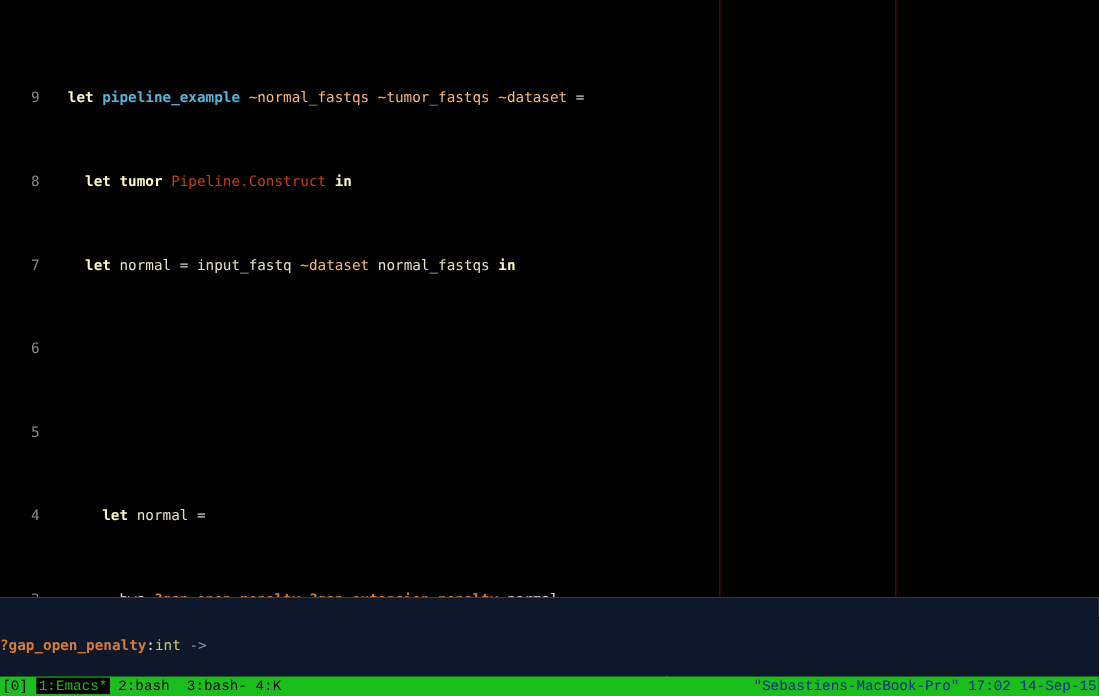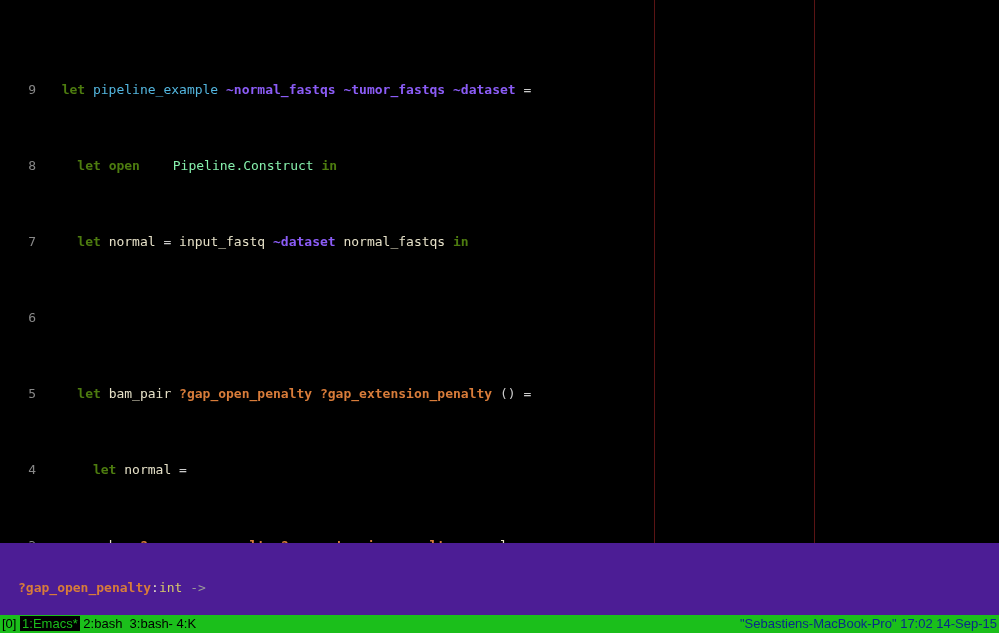--- a/index.html
+++ b/index.html
@@ -21,27 +21,27 @@
     position: relative;
   }
   .line { display: flex; }
   .gutter {
     display: inline-block;
     width: 30px;
     text-align: right;
     margin-right: 10px;
     color: #888;
   }
-  .kw { color: #4d7c0f; font-weight: bold; }      
-  .mod { color: #86efac; margin-left: 25px; }                          
+  .kw { color: #fef9c3; font-weight: bold; }      
+  .mod { color: #c2410c; }                          
   .ident { color: #e6e1c8; }                        
-  .label { color: #8b5cf6; font-weight: bold; }    
+  .label { color: #fdba74; font-weight: normal; }    
   .optlabel { color: #d87c3a; font-weight: bold; } 
   .op { color: #ccc; }
-  .fn { color: #53b6df; font-weight: normal; margin-top: 30px; }       
+  .fn { color: #53b6df; font-weight: bold; margin-top: 30px; }       
   .paren { color: #ccc; }
   .vrulers {
     position: absolute;
     top: 0;
     left: 0;
     width: 100%;
     height: 100%;
     pointer-events: none;
   }
   .vruler {
@@ -61,39 +61,39 @@
     line-height: 18px;
     padding: 0 2px;
     white-space: pre;
     overflow: hidden;
   }
   .minibuf {
     position: absolute;
     bottom: 18px;
     left: 0;
     right: 0;
-    background: #4c1d95;
+    background: #0f172a;
     color: #e6e1c8;
     font-family: Menlo, Monaco, Consolas, monospace;
     font-size: 13px;
     line-height: 18px;
-    padding: 0 18px;
+    padding: 0 0;
     white-space: pre;
   }
   .minibuf .q { color: #d87c3a; font-weight: bold; }
   .minibuf .t { color: #d6c96a; }
   .minibuf .arr { color: #999; }
   .tmux {
     position: absolute;
     bottom: 0;
     left: 0;
     right: 0;
     background: #1bbf1b;
     color: #000;
-    font-family: Liberation Sans, sans-serif;
+    font-family: Liberation Mono, monospace;
     font-size: 13px;
     line-height: 18px;
     padding: 0 2px;
     white-space: pre;
     display: flex;
     justify-content: space-between;
   }
   .tmux .active { background: #000; color: #1bbf1b; padding: 0 2px; }
   .tmux .right { color: #0a2a8a; }
 </style>
@@ -101,27 +101,27 @@
 <body>
 
 <div class="editor">
   <div class="vrulers">
     <div class="vruler" style="left:654px"></div>
     <div class="vruler" style="left:814px"></div>
   </div>
 
   <div class="line"><span class="gutter">9</span><span><span>  </span><span class="kw">let</span><span> </span><span class="fn">pipeline_example</span><span> </span><span class="label">~normal_fastqs</span><span> </span><span class="label">~tumor_fastqs</span><span> </span><span class="label">~dataset</span><span> </span><span class="op">=</span></span></div>
 
-  <div class="line"><span class="gutter">8</span><span><span>    </span><span class="kw">let</span><span> </span><span class="kw">open</span><span> </span><span class="mod">Pipeline.Construct</span><span> </span><span class="kw">in</span></span></div>
+  <div class="line"><span class="gutter">8</span><span><span>    </span><span class="kw">let</span><span> </span><span class="kw">tumor</span><span> </span><span class="mod">Pipeline.Construct</span><span> </span><span class="kw">in</span></span></div>
 
   <div class="line"><span class="gutter">7</span><span><span>    </span><span class="kw">let</span><span> </span><span class="ident">normal </span><span class="op">=</span><span> </span><span class="ident">input_fastq </span><span class="label">~dataset</span><span> </span><span class="ident">normal_fastqs </span><span class="kw">in</span></span></div>
 
   <div class="line"><span class="gutter">6</span></div>
 
-  <div class="line"><span class="gutter">5</span><span><span>    </span><span class="kw">let</span><span> </span><span class="ident">bam_pair </span><span class="optlabel">?gap_open_penalty</span><span> </span><span class="optlabel">?gap_extension_penalty</span><span> </span><span class="paren">()</span><span> </span><span class="op">=</span></span></div>
+  <div class="line"><span class="gutter">5</span></div>
 
   <div class="line"><span class="gutter">4</span><span><span>      </span><span class="kw">let</span><span> </span><span class="ident">normal </span><span class="op">=</span></span></div>
 
   <div class="line"><span class="gutter">3</span><span><span>        </span><span class="ident">bwa </span><span class="optlabel">?gap_open_penalty</span><span> </span><span class="optlabel">?gap_extension_penalty</span><span> </span><span class="ident">normal</span></span></div>
 
   <div class="line"><span class="gutter">2</span><span><span>        </span><span class="op">|&gt;</span><span> </span><span class="ident">gatk_indel_realigner </span><span class="op">|&gt;</span><span> </span><span class="ident">picard_mark_duplicates </span><span class="op">|&gt;</span><span> </span><span class="ident">gatk_bqsr </span><span class="kw">in</span></span></div>
 
   
 
   

